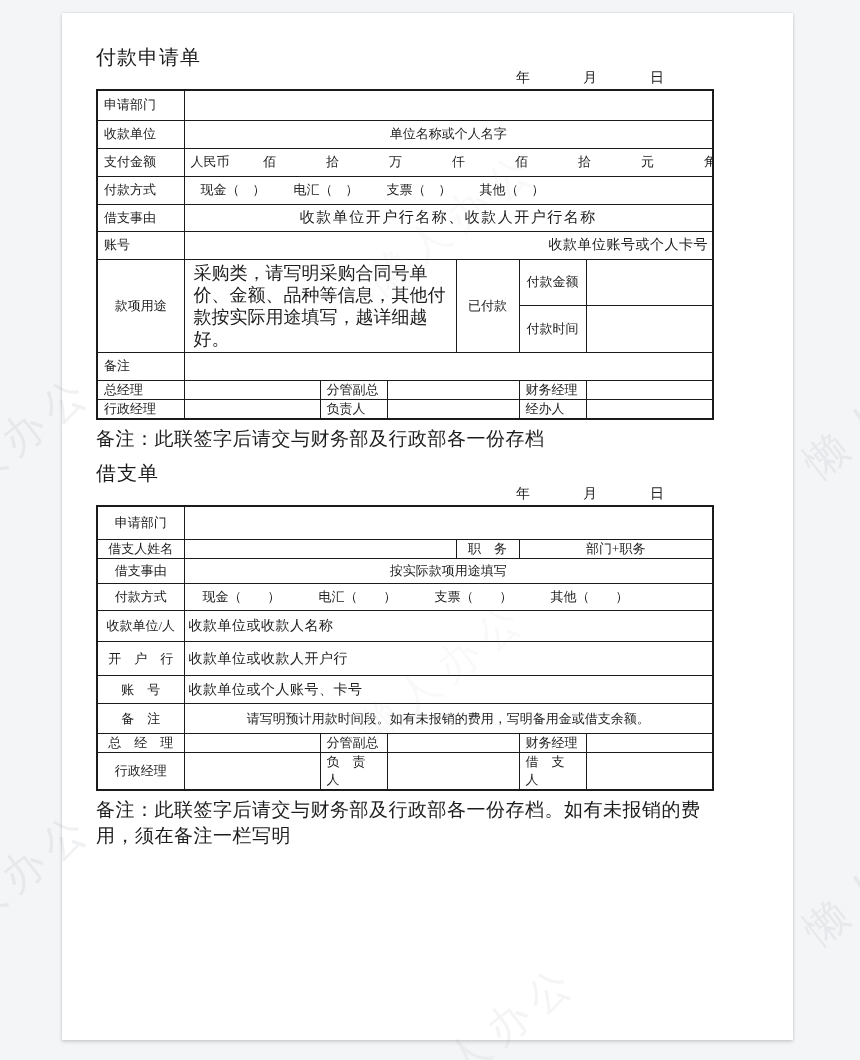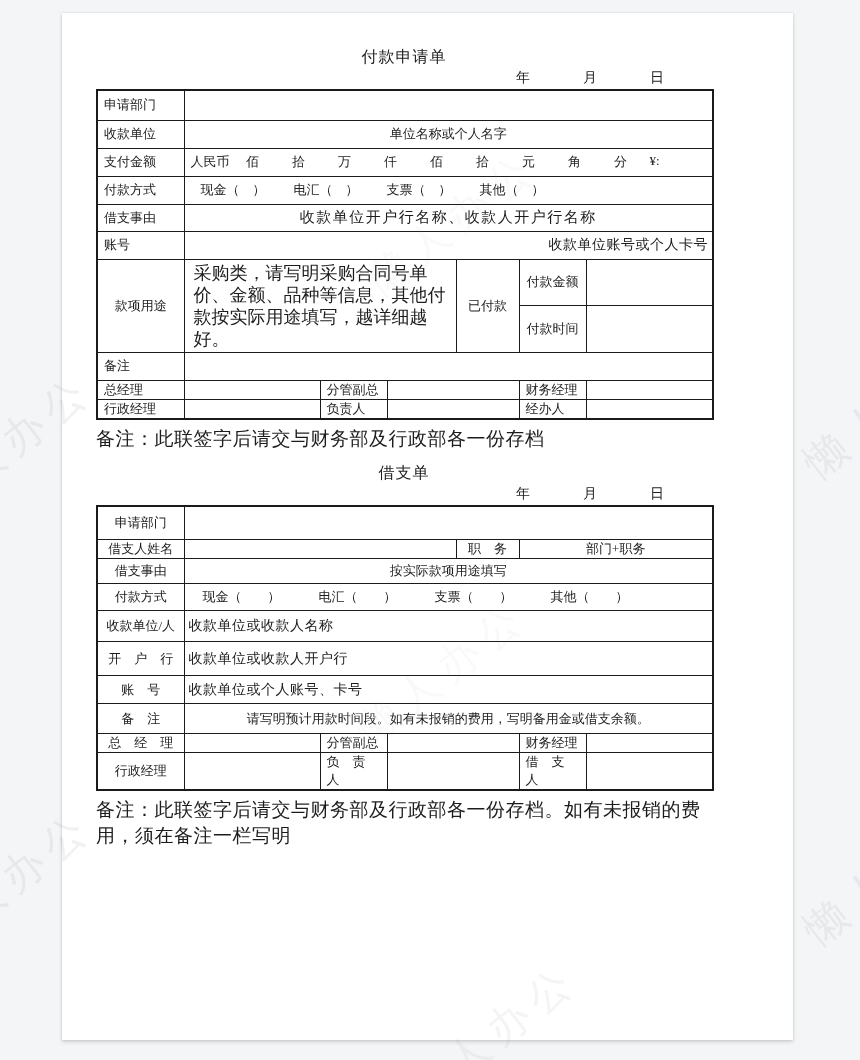--- a/index.html
+++ b/index.html
@@ -8,32 +8,32 @@
     background:#f4f5f6;
     font-family:"Liberation Serif","DejaVu Serif",serif;
     color:#1c1c1c;
   }
   .page{
     position:absolute;left:62px;top:13px;width:731px;height:1027px;
     background:#ffffff;z-index:1;
     box-shadow:0 0 2px rgba(0,0,0,.14),0 2px 4px rgba(0,0,0,.14);
   }
   .sheet{position:relative;padding:33px 0 0 34px;width:616px;}
-  .form-title{width:616px;text-align:center;font-size:16px;letter-spacing:1px;height:22px;line-height:22px;}
+  .form-title{width:616px;text-align:left;font-size:20px;letter-spacing:1px;height:22px;line-height:22px;}
   .date-row{width:616px;box-sizing:border-box;display:flex;justify-content:flex-end;gap:53px;
     padding-right:48px;font-size:14px;height:18px;line-height:18px;margin-top:1px;}
   table{border-collapse:collapse;table-layout:fixed;width:616px;margin-top:2px;
     border:2px solid #1b1b1b;}
   td{border:1.5px solid #1b1b1b;font-size:13px;padding:0 4px;vertical-align:middle;overflow:hidden;}
   td.lbl{padding-left:6px;}
   td.c{text-align:center;padding:0 2px;}
   td.bankbig{font-size:15px;letter-spacing:1.5px;text-align:center;}
   td.acctmid{font-size:14px;letter-spacing:.5px;text-align:right;}
   td.val2{font-size:14px;text-align:left;letter-spacing:.5px;}
-  .amount-line{display:flex;align-items:flex-start;padding-left:2px;}
+  .amount-line{display:flex;align-items:flex-start;padding-left:2px;gap:17px;}
   .amount-line .prefix{flex:0 0 auto;}
   .amount-line .unit{flex:0 0 46px;text-align:center;}
   .amount-line .unit:first-of-type{margin-left:6px;}
   .amount-line .suffix{margin-left:6px;}
   .method-line{display:flex;align-items:center;}
   .method-line.m1{padding-left:12px;gap:28px;}
   .method-line.m2{padding-left:14px;gap:38px;}
   .usage-desc{line-height:22px;padding:2px 5px;font-size:18px;}
   .note{margin:6px 0 0 0;font-size:19px;letter-spacing:.5px;}
   .gap2{margin-top:10px;}

